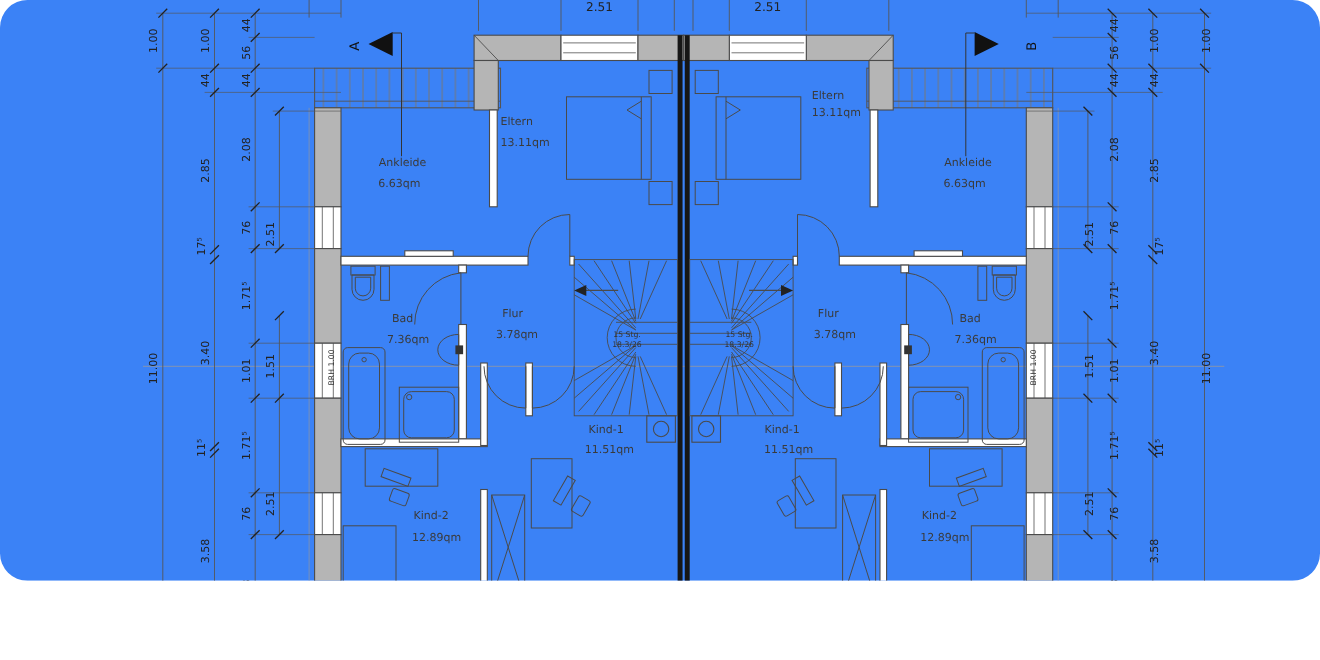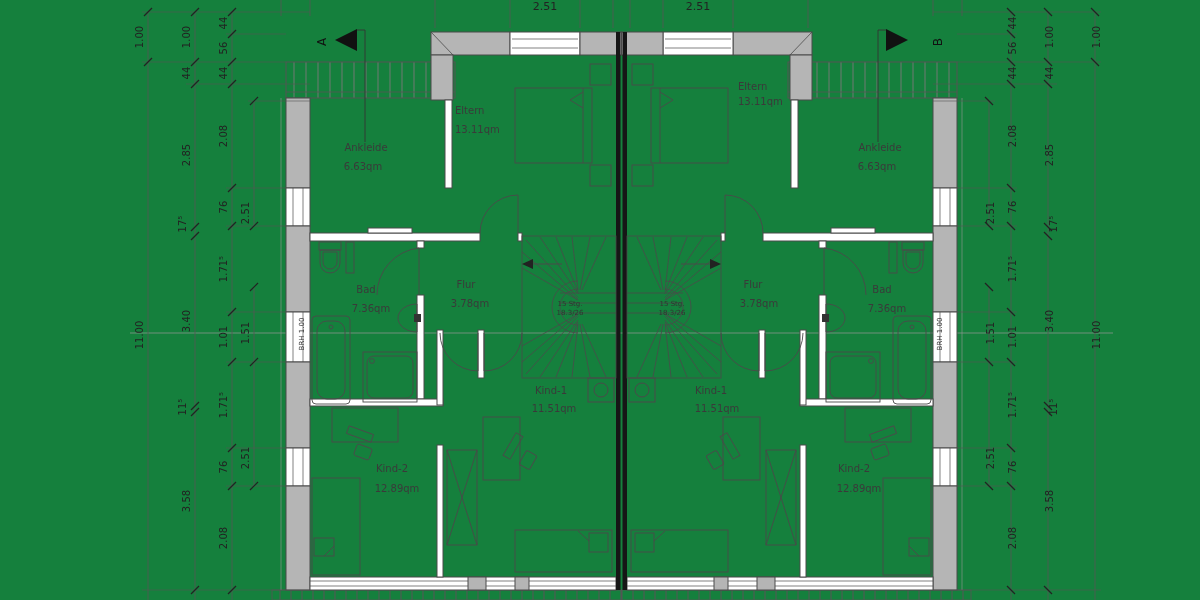--- a/index.html
+++ b/index.html
@@ -1,17 +1,17 @@
 <!DOCTYPE html>
 <html><head>
 <meta charset="utf-8">
 <style>
   html,body { margin:0; padding:0; background:#ffffff; }
-  .stage { position:relative; width:1200px; height:600px; background:#15803d; overflow:hidden;
-           font-family:"DejaVu Sans", sans-serif; }
+  .stage { position:relative; width:1200px; height:528px; background:#3b82f6; overflow:hidden;
+           font-family:"DejaVu Sans", sans-serif;border-radius:25px; }
   svg { display:block; }
   svg text { font-family:"DejaVu Sans", sans-serif; fill:#3a3a3a; }
   .room-name   { font-size:10px; }
   .room-area   { font-size:10px; }
   .dim         { font-size:10px; fill:#222; }
   .dim-top     { font-size:11px; fill:#222; }
   .tiny        { font-size:7px; fill:#333; }
   .section-letter { font-size:12px; fill:#111; }
 </style>
 </head>

